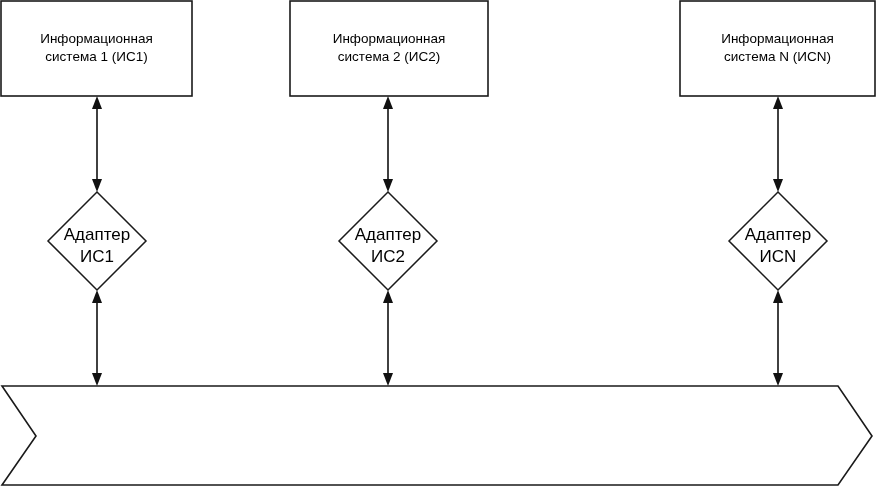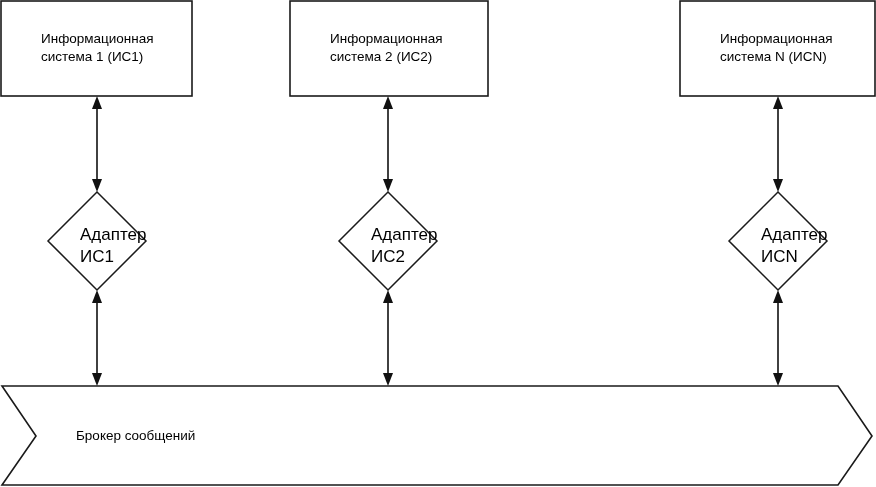--- a/index.html
+++ b/index.html
@@ -48,27 +48,27 @@
     stroke: #111111;
     stroke-width: 1.6;
     fill: none;
   }
   .arrow-head {
     fill: #111111;
     stroke: none;
   }
   .node-label {
     position: absolute;
+    text-align: center;
     color: #000000;
     font-family: "Liberation Sans", sans-serif;
     line-height: 1.32;
     white-space: pre-line;
     pointer-events: none;
     user-select: none;
-    margin-left: 40px;
   }
   .system-label {
     font-size: 13.5px;
   }
   .adapter-label {
     font-size: 17px;
   }
   .broker-label {
     font-size: 13.5px;
   }
@@ -139,15 +139,14 @@
 
   <div class="node-label adapter-label" style="left:40px; top:224px; width:114px;">Адаптер
 ИС1</div>
 
   <div class="node-label adapter-label" style="left:331px; top:224px; width:114px;">Адаптер
 ИС2</div>
 
   <div class="node-label adapter-label" style="left:721px; top:224px; width:114px;">Адаптер
 ИСN</div>
 
-  <div class="node-label broker-label" style="left:36px; top:427px; width:802px;">Брокер сообщений</div>
 
 </div>
 
 </body></html>

